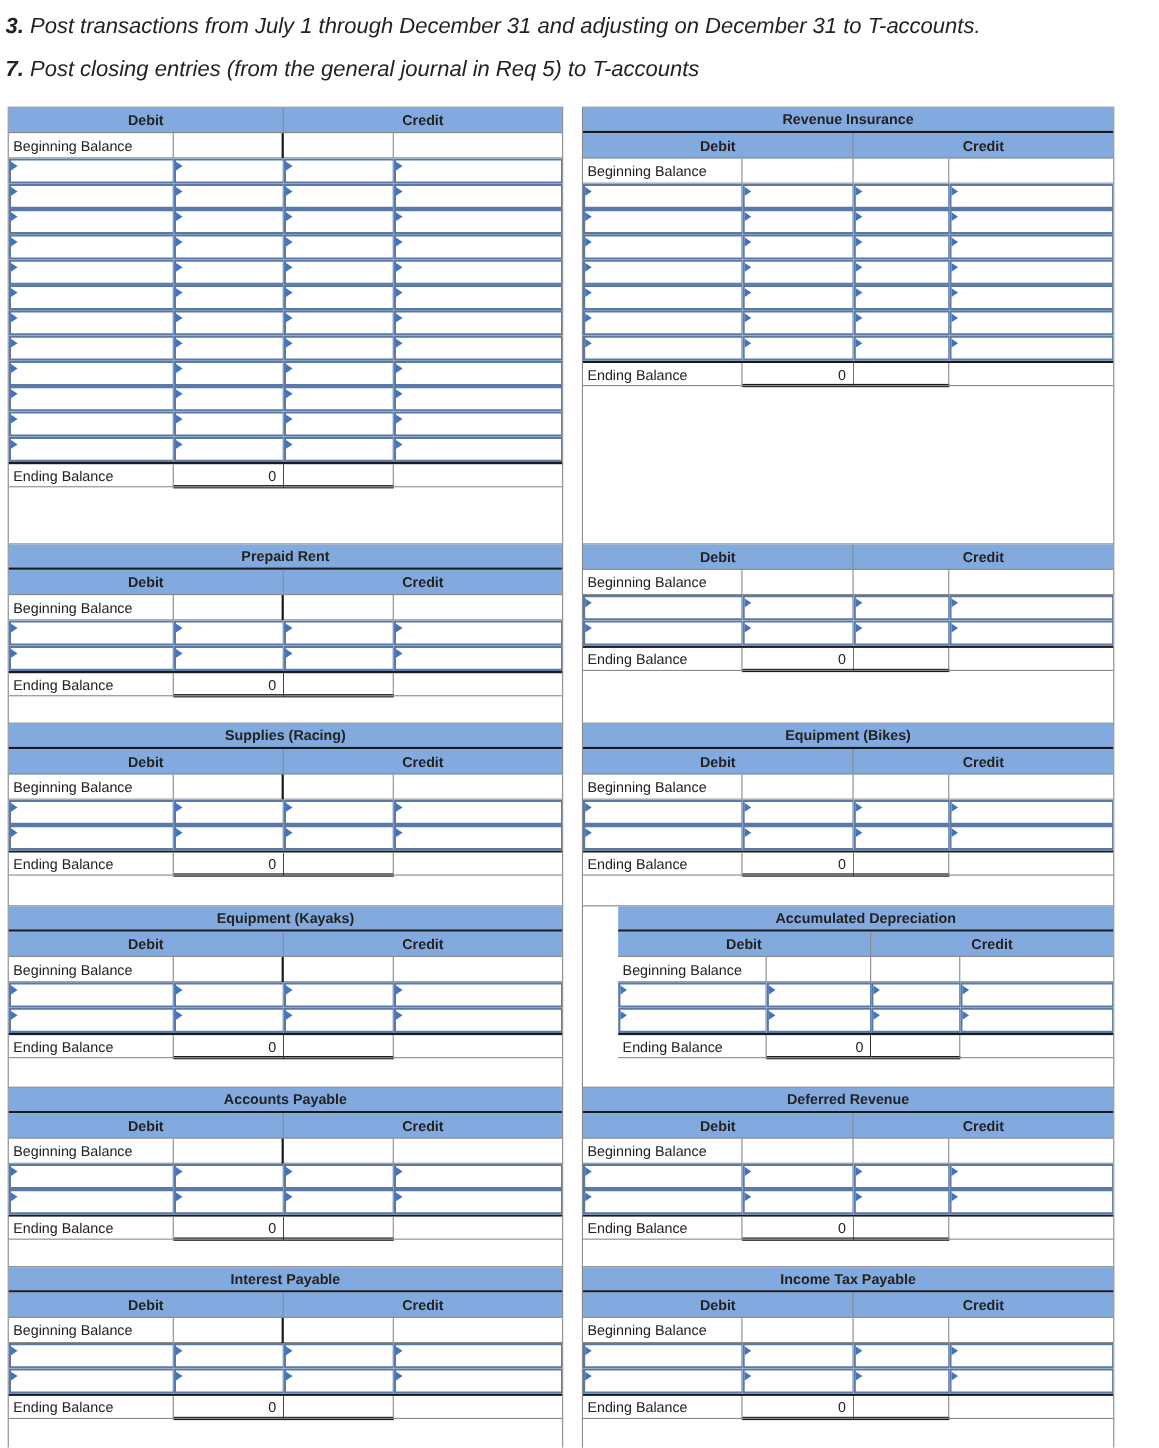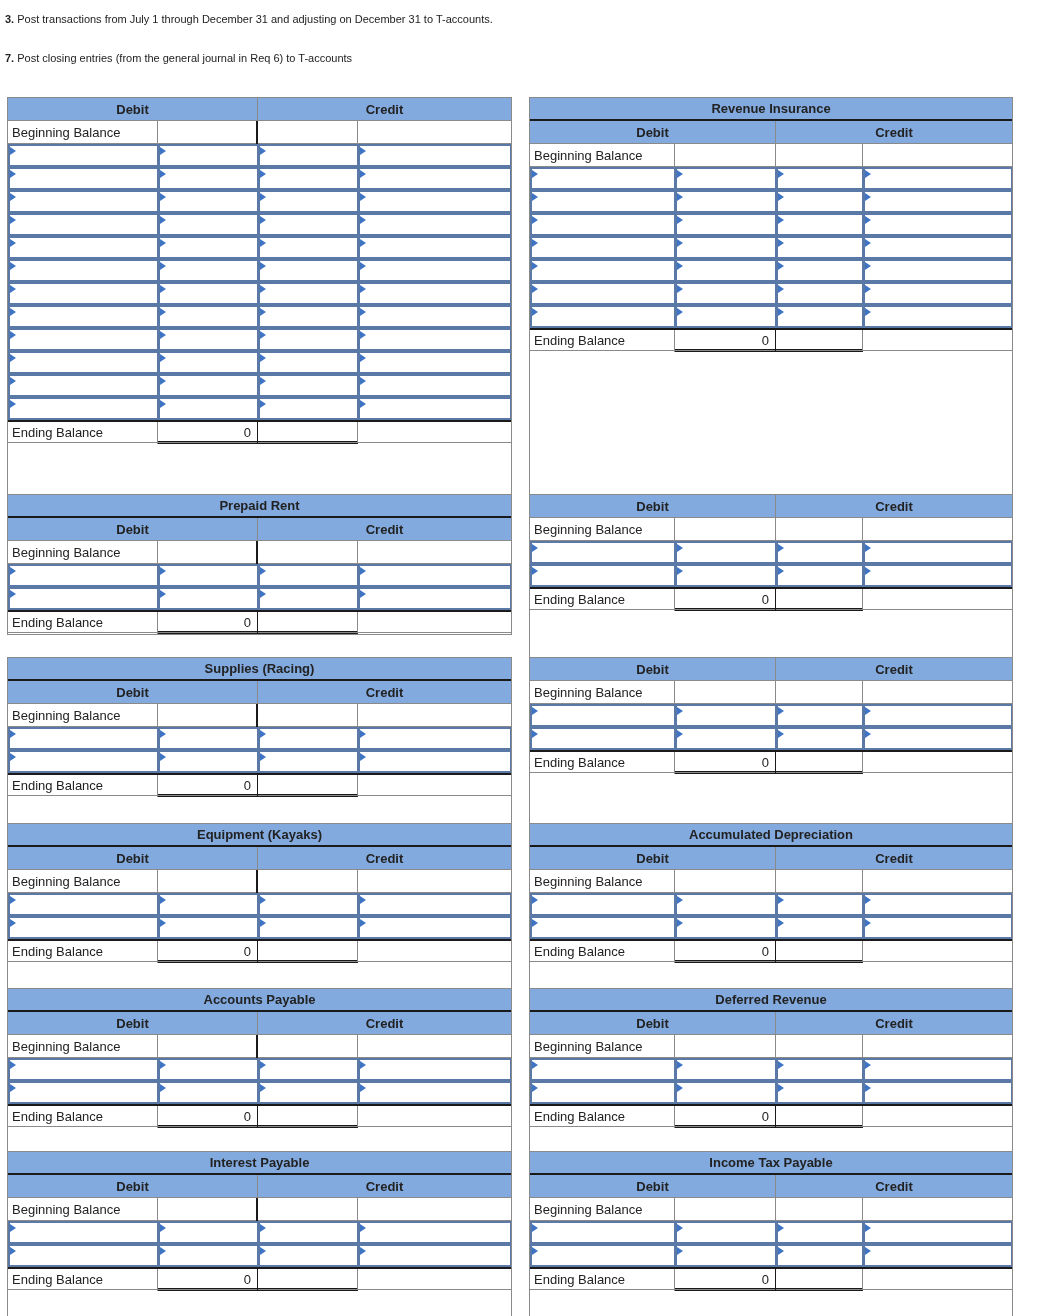--- a/index.html
+++ b/index.html
@@ -1,18 +1,18 @@
 <!DOCTYPE html>
 <html><head>
 <meta charset="utf-8">
 <style>
   * { box-sizing: border-box; margin: 0; padding: 0; }
   html, body { width: 1054px; height: 1316px; background: #ffffff; overflow: hidden; }
   body { font-family: "Liberation Sans", sans-serif; color: #222; position: relative; }
-  .instr { position: absolute; left: 5px; font-size: 11px; color: #222; white-space: nowrap; }
+  .instr { position: absolute; left: 5px; font-size: 20px; color: #222; white-space: nowrap; font-style: italic; }
   .instr b { font-weight: bold; }
   .acct { position: absolute; border: 1px solid #8a8a8a; background: #fff; }
   .acct.left { left: 7px; width: 505px; }
   .acct.right { left: 529px; width: 484px; }
   .row { position: relative; height: 23px; display: flex; }
   .title { height: 23px; background: #82aade; border-bottom: 2px solid #1a1a1a; text-align: center;
            font-weight: bold; font-size: 13px; line-height: 21px; color: #222; }
   .hdr { height: 23px; background: #82aade; display: flex; font-weight: bold; font-size: 13px; line-height: 23px; color: #222; border-bottom: 1px solid #8a8a8a; }
   .hdr .d, .hdr .c { text-align: center; }
   .hdr .d { border-right: 1px solid #8a8a8a; }
@@ -34,21 +34,21 @@
   .right .c1 { width: 145px; } .right .c2 { width: 101px; } .right .c3 { width: 87px; } .right .c4 { width: 149px; }
   .left .dhd { width: 250px; } .left .chd { width: 253px; }
   .right .dhd { width: 246px; } .right .chd { width: 236px; }
   .left .inrow .c2.inp, .left .inrow .c3.inp { }
   .divline { border-right: 2px solid #1a1a1a !important; }
 </style>
 </head>
 <body>
 
 <div class="instr" style="top:13px;"><b>3.</b><span> Post transactions from July 1 through December 31 and adjusting on December 31 to T-accounts.</span></div>
-<div class="instr" style="top:52px;"><b>7.</b><span> Post closing entries (from the general journal in Req 6) to T-accounts</span></div>
+<div class="instr" style="top:52px;"><b>7.</b><span> Post closing entries (from the general journal in Req 5) to T-accounts</span></div>
 
 <div id="accounts-root">
     <div class="acct left" style="top: 97px; height: 398px;">
       <div class="hdr">
       <div class="d dhd">Debit</div>
       <div class="c chd">Credit</div>
     </div>
       <div class="row bb">
       <div class="cell c1">Beginning Balance</div>
       <div class="cell c2 divline"></div>
@@ -190,21 +190,21 @@
         <div class="inp c4"><span class="tri"></span><input type="text" style=""></div>
       </div>
       <div class="endrow">
       <div class="cell c1">Ending Balance</div>
       <div class="cell c2 amt">0</div>
       <div class="cell c3 blankc"></div>
       <div class="cell c4"></div>
     </div>
       <div class="spacer"></div>
     </div>
-    <div class="acct left" style="top: 494px; height: 141px;">
+    <div class="acct left" style="top: 494px; height: 164px;">
       <div class="title">Prepaid Rent</div>
       <div class="hdr">
       <div class="d dhd">Debit</div>
       <div class="c chd">Credit</div>
     </div>
       <div class="row bb">
       <div class="cell c1">Beginning Balance</div>
       <div class="cell c2 divline"></div>
       <div class="cell c3"></div>
       <div class="cell c4"></div>
@@ -286,20 +286,21 @@
       </div>
       <div class="endrow">
       <div class="cell c1">Ending Balance</div>
       <div class="cell c2 amt">0</div>
       <div class="cell c3 blankc"></div>
       <div class="cell c4"></div>
     </div>
       <div class="spacer"></div>
     </div>
     <div class="acct right" style="top: 657px; height: 167px;">
+      <div class="title">Equipment (Bikes)</div>
       <div class="hdr">
       <div class="d dhd">Debit</div>
       <div class="c chd">Credit</div>
     </div>
       <div class="row bb">
       <div class="cell c1">Beginning Balance</div>
       <div class="cell c2"></div>
       <div class="cell c3"></div>
       <div class="cell c4"></div>
     </div>
@@ -348,21 +349,21 @@
         <div class="inp c4"><span class="tri"></span><input type="text" style=""></div>
       </div>
       <div class="endrow">
       <div class="cell c1">Ending Balance</div>
       <div class="cell c2 amt">0</div>
       <div class="cell c3 blankc"></div>
       <div class="cell c4"></div>
     </div>
       <div class="spacer"></div>
     </div>
-    <div class="acct right" style="top: 823px; height: 166px;">
+    <div class="acct right" style="top: 823px; height: 166px; padding-left: 32px;">
       <div class="title">Accumulated Depreciation</div>
       <div class="hdr">
       <div class="d dhd">Debit</div>
       <div class="c chd">Credit</div>
     </div>
       <div class="row bb">
       <div class="cell c1">Beginning Balance</div>
       <div class="cell c2"></div>
       <div class="cell c3"></div>
       <div class="cell c4"></div>

